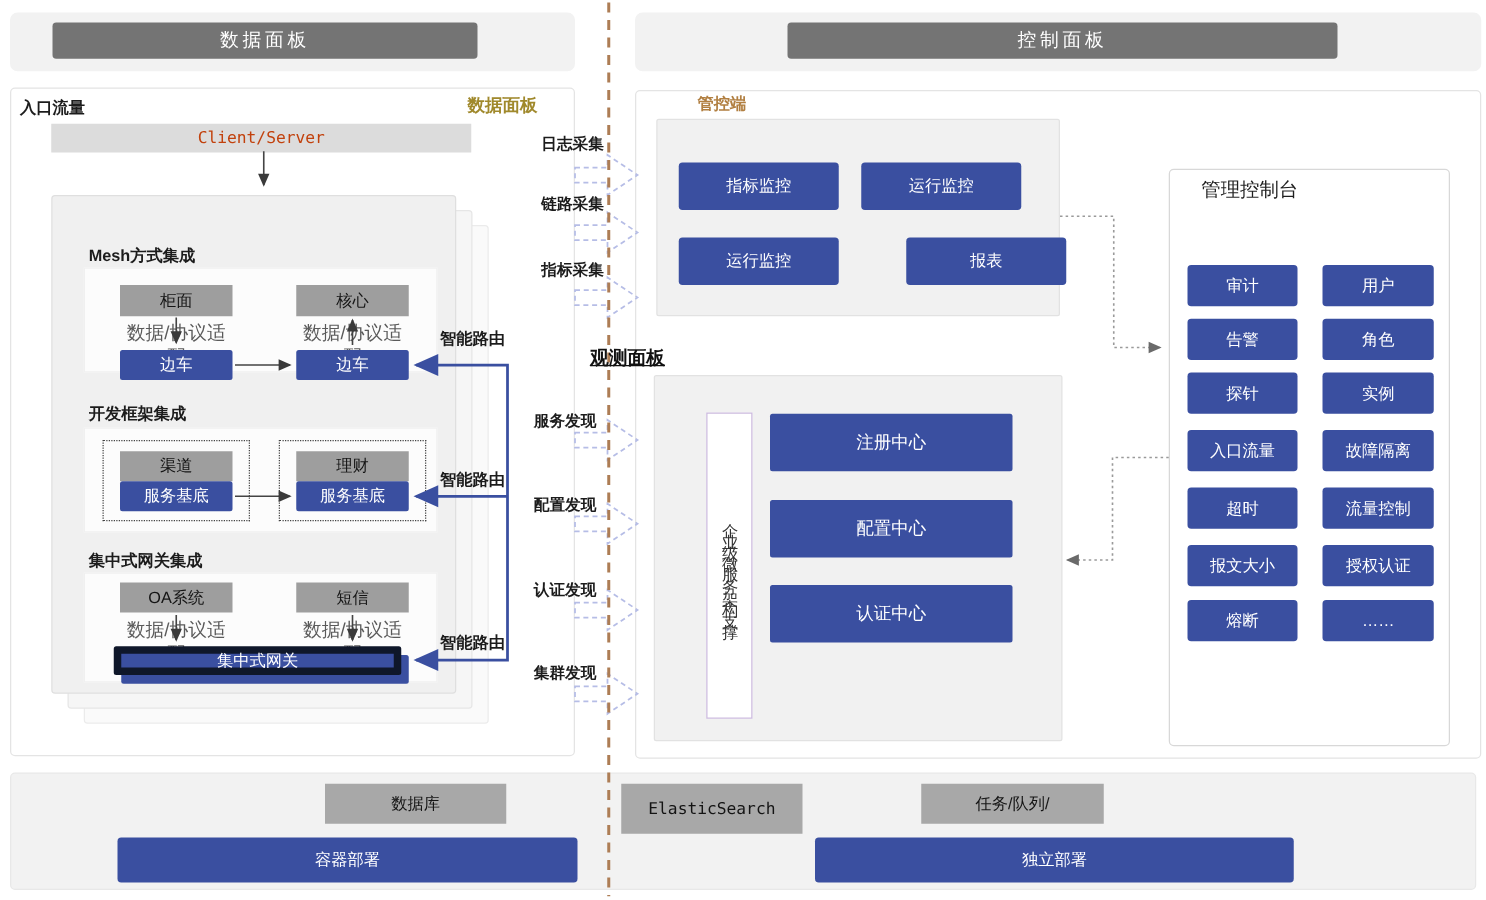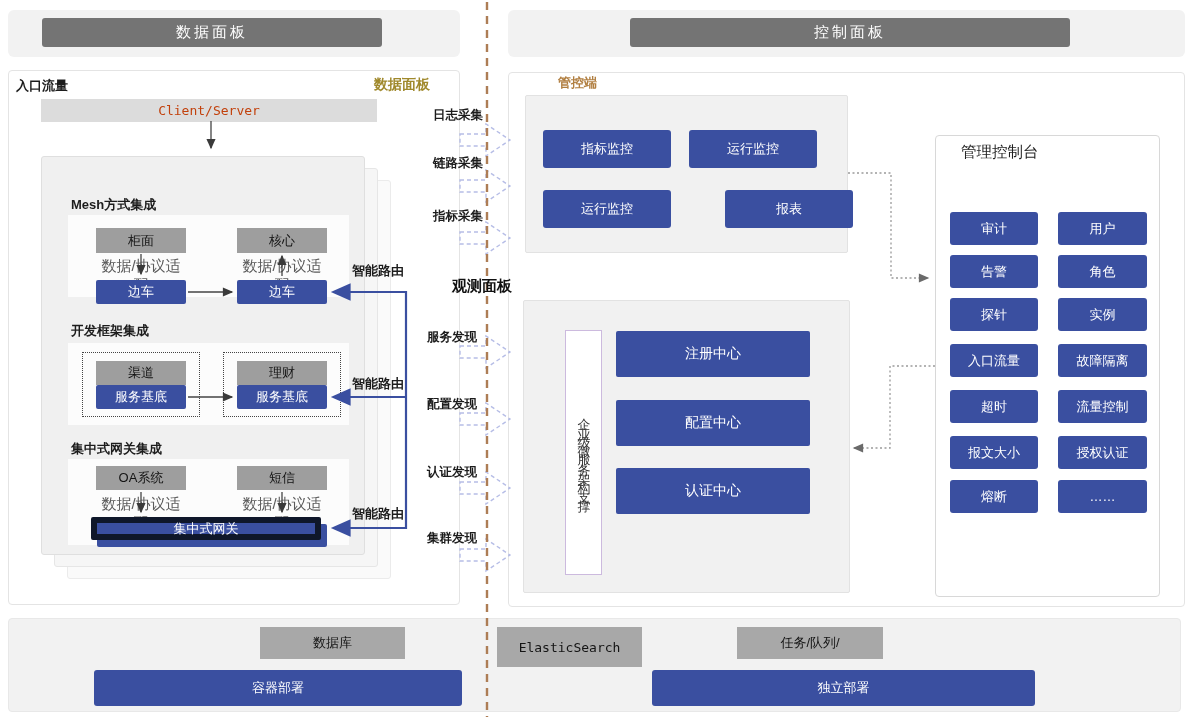--- a/index.html
+++ b/index.html
@@ -124,21 +124,21 @@
       <span>集中式网关</span>
     </div>
 
   <div class="abs route z3" style="left:352px;top:262px;">智能路由</div>
   <div class="abs route z3" style="left:352px;top:375px;">智能路由</div>
   <div class="abs route z3" style="left:352px;top:505px;">智能路由</div>
 
   <div class="abs midlabel z3" style="left:433px;top:107px;">日志采集</div>
   <div class="abs midlabel z3" style="left:433px;top:155px;">链路采集</div>
   <div class="abs midlabel z3" style="left:433px;top:208px;">指标采集</div>
-  <div class="abs obstitle z3" style="left:452px;top:277px;">观测面板</div>
+  <div class="abs obstitle z3" style="left:472px;top:277px;text-decoration:underline;">观测面板</div>
   <div class="abs midlabel z3" style="left:427px;top:329px;">服务发现</div>
   <div class="abs midlabel z3" style="left:427px;top:396px;">配置发现</div>
   <div class="abs midlabel z3" style="left:427px;top:464px;">认证发现</div>
   <div class="abs midlabel z3" style="left:427px;top:530px;">集群发现</div>
 
   <div class="abs orangelabel z3" style="left:558px;top:74px;">管控端</div>
   <div class="abs subpanel z3" style="left:525px;top:95px;width:323px;height:158px;"></div>
   <div class="abs bluebox z3" style="left:543px;top:130px;width:128px;height:38px;border-radius:3px;">
       <span>指标监控</span>
     </div>

